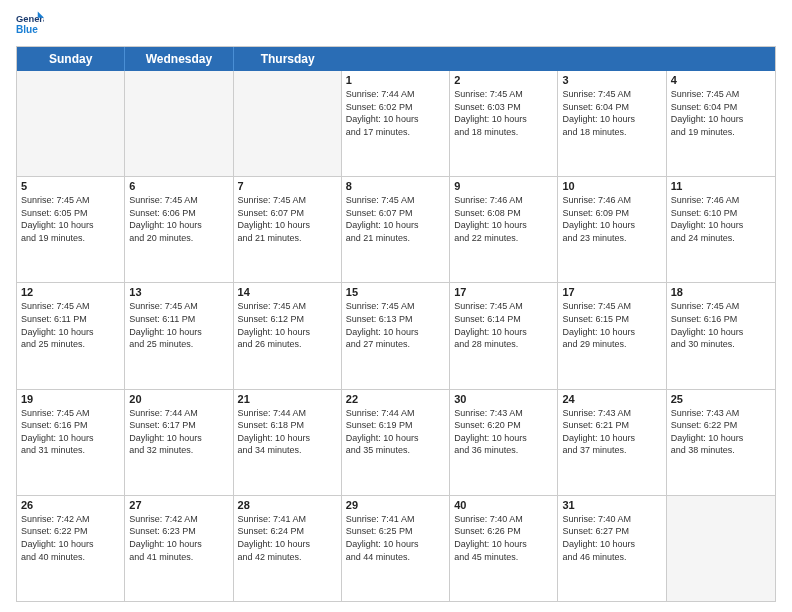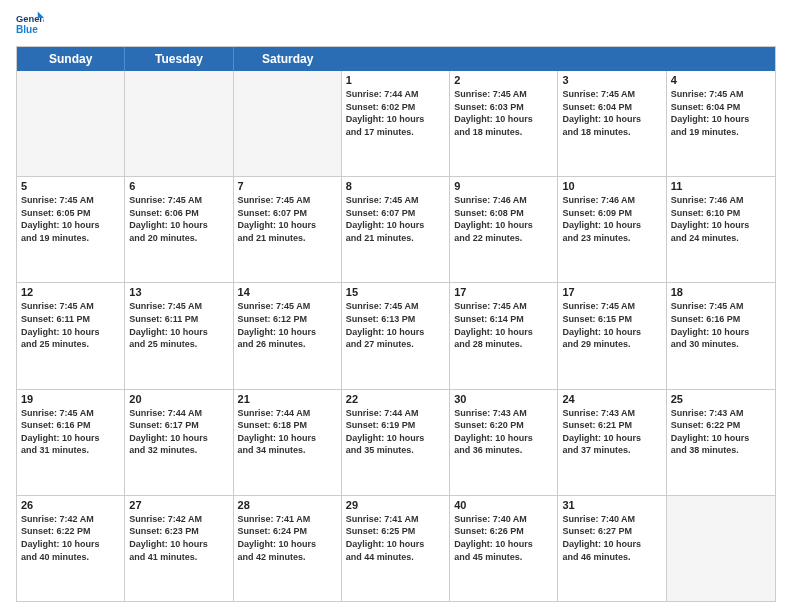--- a/index.html
+++ b/index.html
@@ -107,21 +107,20 @@
     .day-number {
       font-weight: bold;
       font-size: 11px;
       margin-bottom: 2px;
       color: #222;
     }
     .day-info {
       font-size: 9px;
       line-height: 1.4;
       color: #333;
-      font-weight: bold;
     }
   </style>
 </head>
 <body>
 
 <div class="page">
   <div class="header">
     <div class="logo-area">
       <div class="logo">
         <svg class="logo-icon" viewBox="0 0 36 36" xmlns="http://www.w3.org/2000/svg">
@@ -133,22 +132,22 @@
     </div>
     <div class="title-area">
       <div class="month-title"></div>
       <div class="location-title"></div>
     </div>
   </div>
 
   <div class="calendar">
     <div class="cal-header" id="cal-header-row">
         <div class="cal-header-cell">Sunday</div>
-        <div class="cal-header-cell">Tuesday</div>
-        <div class="cal-header-cell">Saturday</div>
+        <div class="cal-header-cell">Wednesday</div>
+        <div class="cal-header-cell">Thursday</div>
       </div>
     <div class="cal-body" id="cal-body">
         <div class="cal-row">
           <div class="cal-cell empty"></div>
           <div class="cal-cell empty"></div>
           <div class="cal-cell empty"></div>
           <div class="cal-cell">
             <div class="day-number">1</div>
             <div class="day-info" style="white-space: pre-line;">Sunrise: 7:44 AM
 Sunset: 6:02 PM

